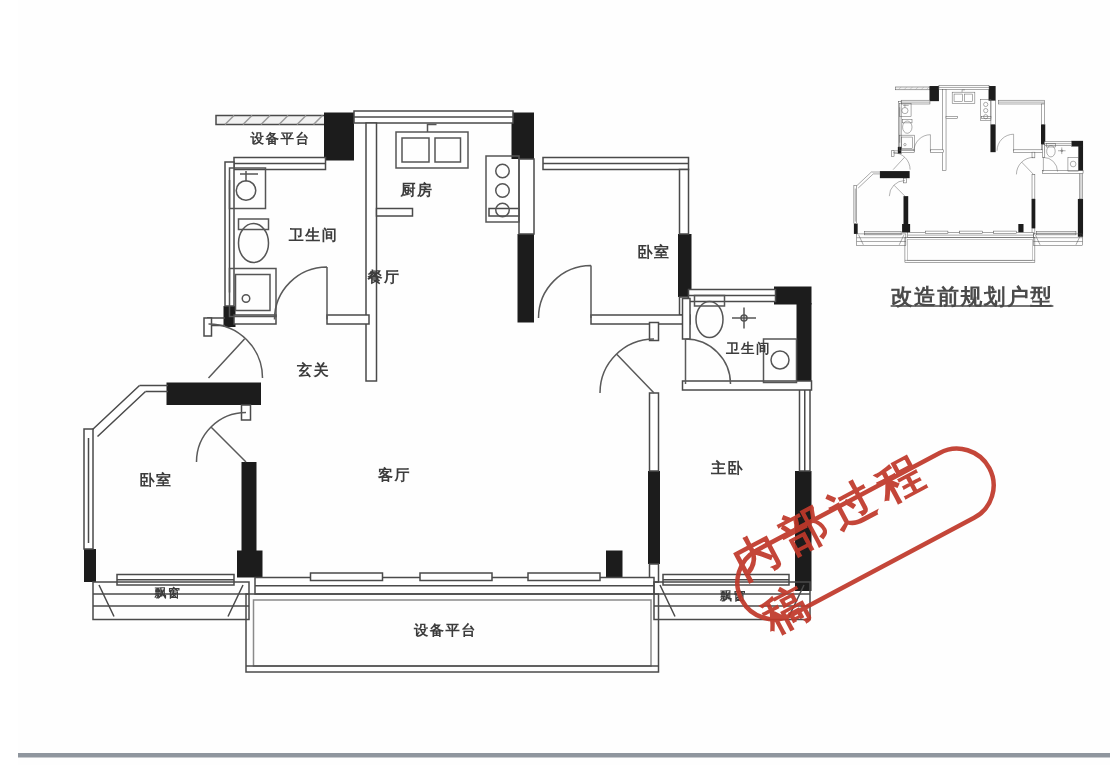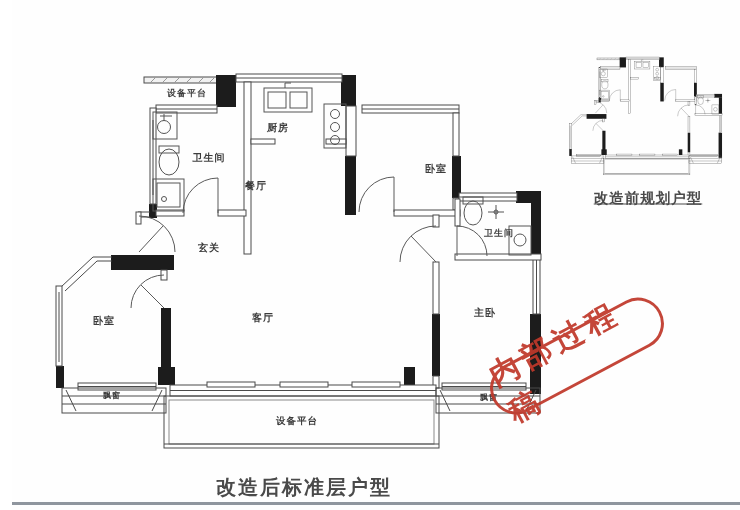--- a/index.html
+++ b/index.html
@@ -177,16 +177,15 @@
   <div class="lbl" style="left:92px;top:321px;font-size:10px">卧室</div>
   <div class="lbl" style="left:251px;top:318px;font-size:10px">客厅</div>
   <div class="lbl" style="left:473px;top:313px;font-size:10px">主卧</div>
   <div class="lbl" style="left:100px;top:396px;font-size:8px">飘窗</div>
   <div class="lbl" style="left:477px;top:398px;font-size:8px">飘窗</div>
   <div class="lbl" style="left:285px;top:421px;font-size:9.5px">设备平台</div>
 
   <div class="stamp">内部过程稿</div>
 
   <div class="caption mini">改造前规划户型</div>
-  <div class="caption main">改造后标准层户型</div>
 
   <div class="bottom-rule"></div>
 </div>
 
 </body></html>

